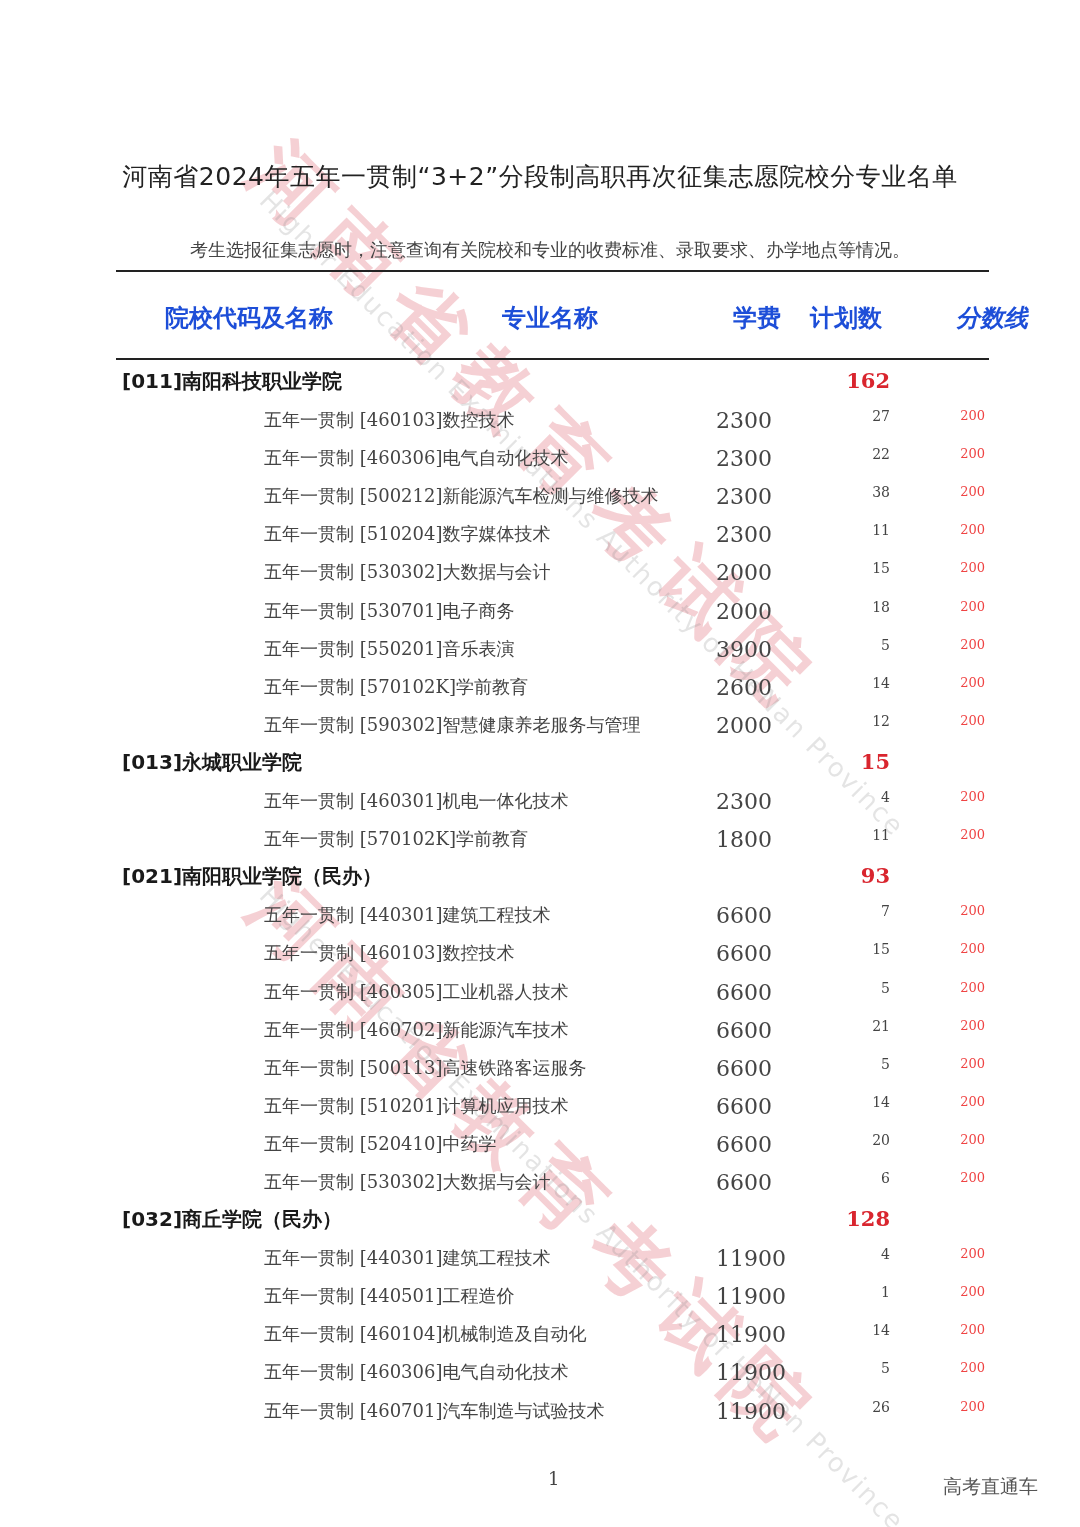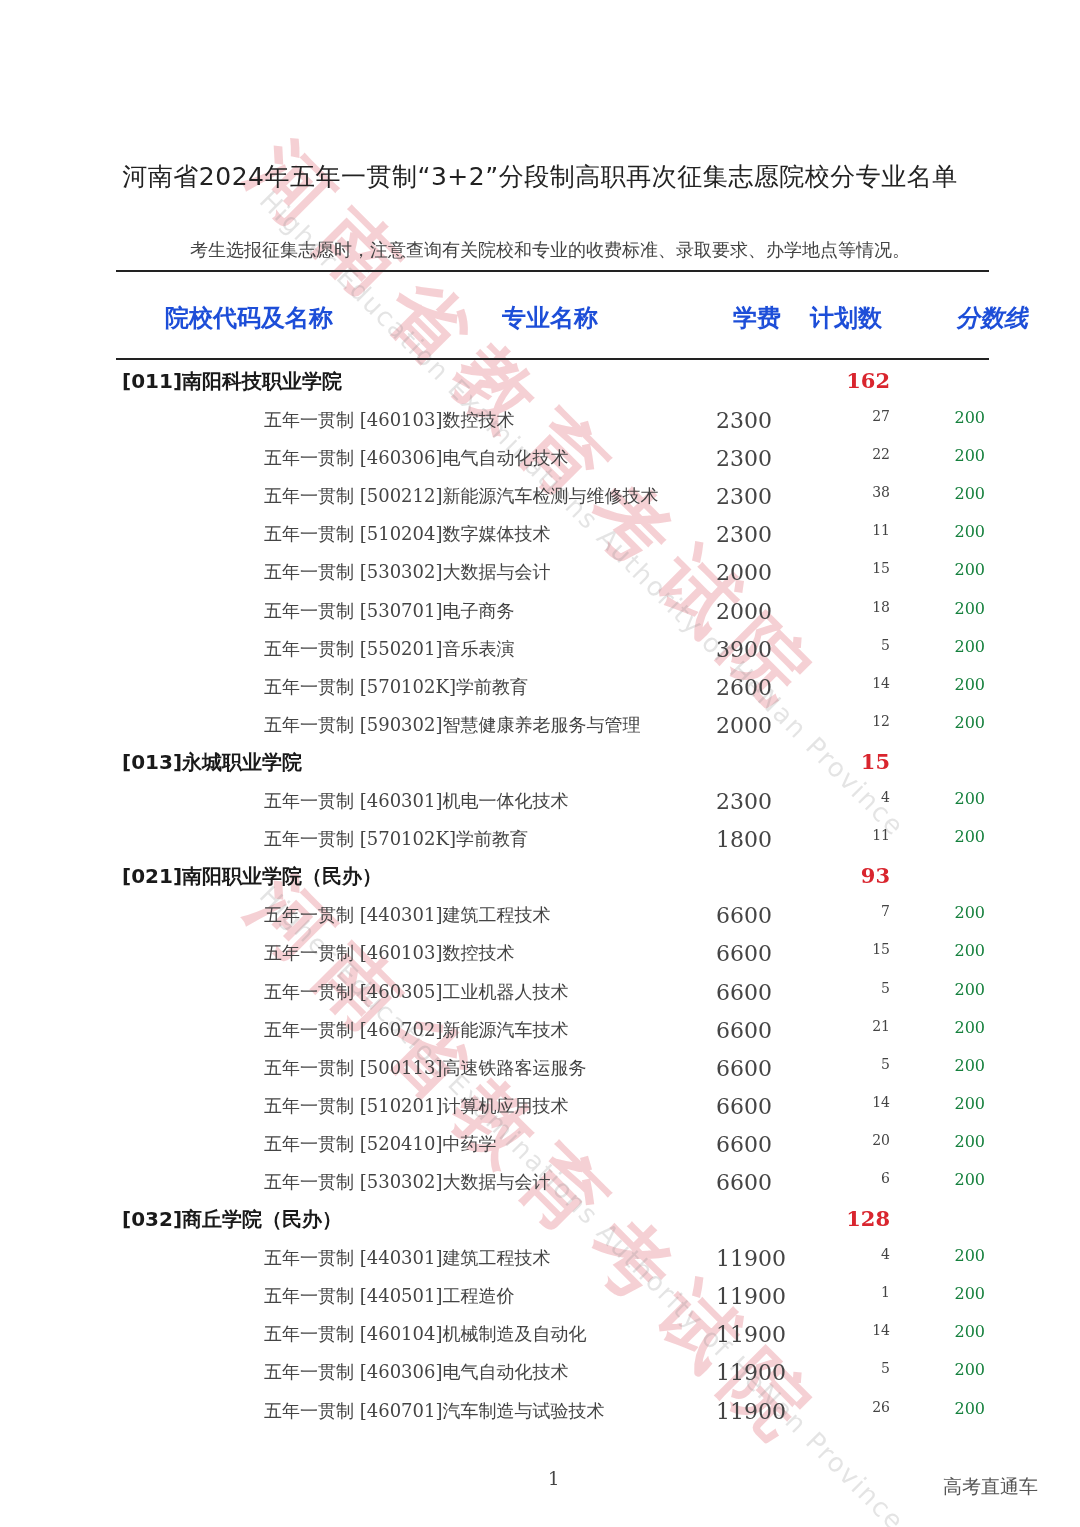--- a/index.html
+++ b/index.html
@@ -25,21 +25,21 @@
         font-size: 24px; color: #1d4ed8; z-index: 1; margin-left: 12px; }
 
   .rows { position: absolute; top: 362px; left: 0; width: 1080px; z-index: 1; }
   .row { position: relative; height: 38.1px; }
   .school-name { position: absolute; left: 122px; top: 6px; font-family: "DejaVu Sans", sans-serif;
                  font-weight: bold; font-size: 20px; color: #1a1a1a; }
   .school-total { position: absolute; right: 190px; top: 6px; font-weight: bold; font-size: 21px; color: #d9252e; }
   .major-label { position: absolute; left: 264px; top: 8px; font-size: 18px; color: #444; }
   .fee { position: absolute; left: 716px; top: 8px; font-size: 22px; color: #444; }
   .plan { position: absolute; right: 190px; top: 8px; font-size: 14px; color: #444; text-align: right; }
-  .score { position: absolute; right: 95px; top: 8px; font-size: 16px; color: #15803d; }
+  .score { position: absolute; right: 95px; top: 8px; font-size: 13px; color: #ef4444; }
 
   .page-num { position: absolute; top: 1468px; left: 548px; font-size: 18px; color: #444; z-index: 1; }
   .source-tag { position: absolute; top: 1474px; left: 943px; font-family: "DejaVu Sans", sans-serif;
                 font-size: 19px; color: #555; z-index: 1; }
 </style>
 </head>
 <body>
 
 <div class="page">
 

